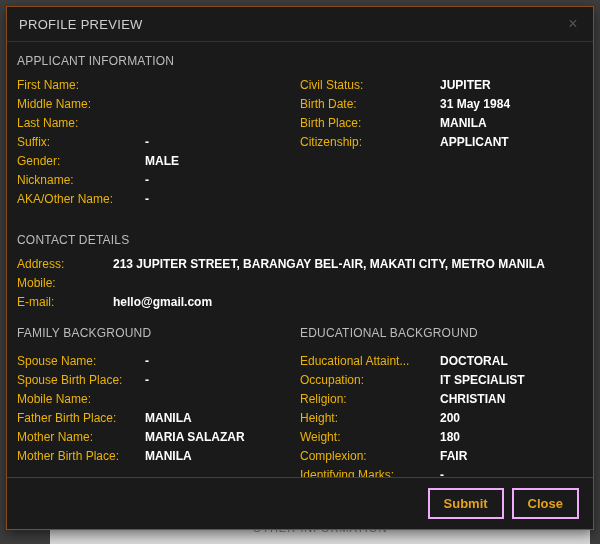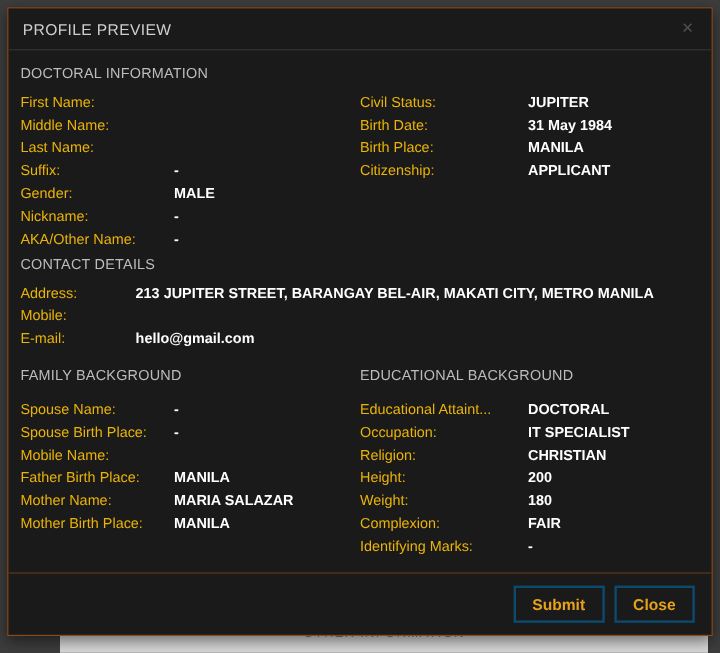--- a/index.html
+++ b/index.html
@@ -13,38 +13,38 @@
   .sect{color:#bcbcbc;font-size:12px;margin:4px 0 8px 0;letter-spacing:.2px}
   .cols{display:flex}
   .col{flex:1}
   .row{display:flex;line-height:19px}
   .lab{width:118px;text-align:left;color:#eab308;padding-right:4px;white-space:nowrap;overflow:hidden;text-overflow:ellipsis}
   .val{flex:1;color:#fff;font-weight:bold;padding-left:6px;white-space:nowrap;overflow:hidden;text-overflow:ellipsis}
   .lab-r{width:130px}
   .wide .lab{width:86px}
   .wide .val{white-space:normal}
   .modal-footer{border-top:1px solid #5a3a1a;padding:10px 14px;display:flex;justify-content:flex-end;gap:8px}
-  .btn{background:transparent;border:2px solid #0c4a6e;color:#e6a21a;font-weight:bold;font-size:13px;padding:6px 14px;cursor:pointer}
+  .btn{background:transparent;border:2px solid #f0abfc;color:#e6a21a;font-weight:bold;font-size:13px;padding:6px 14px;cursor:pointer}
 </style>
 </head>
 <body>
 
 <div class="backdrop">
   <div class="back-title">OTHER INFORMATION</div>
 </div>
 
 <div class="modal">
   <div class="modal-header">
     <div class="modal-title">PROFILE PREVIEW</div>
     <div class="close-x">×</div>
   </div>
 
   <div class="modal-body">
 
-    <div class="sect">DOCTORAL INFORMATION</div>
+    <div class="sect">APPLICANT INFORMATION</div>
     <div class="cols">
       <div class="col" id="appl-left">
           <div class="row">
             <div class="lab ">First Name:</div>
             <div class="val"></div>
           </div>
           <div class="row">
             <div class="lab ">Middle Name:</div>
             <div class="val"></div>
           </div>
@@ -82,21 +82,21 @@
             <div class="lab lab-r">Birth Place:</div>
             <div class="val">MANILA</div>
           </div>
           <div class="row">
             <div class="lab lab-r">Citizenship:</div>
             <div class="val">APPLICANT</div>
           </div>
         </div>
     </div>
 
-    <div class="sect" style="margin-top:4px">CONTACT DETAILS</div>
+    <div class="sect" style="margin-top:24px">CONTACT DETAILS</div>
     <div class="wide" id="contact">
         <div class="row">
           <div class="lab ">Address:</div>
           <div class="val">213 JUPITER STREET, BARANGAY BEL-AIR, MAKATI CITY, METRO MANILA</div>
         </div>
         <div class="row">
           <div class="lab ">Mobile:</div>
           <div class="val"></div>
         </div>
         <div class="row">

